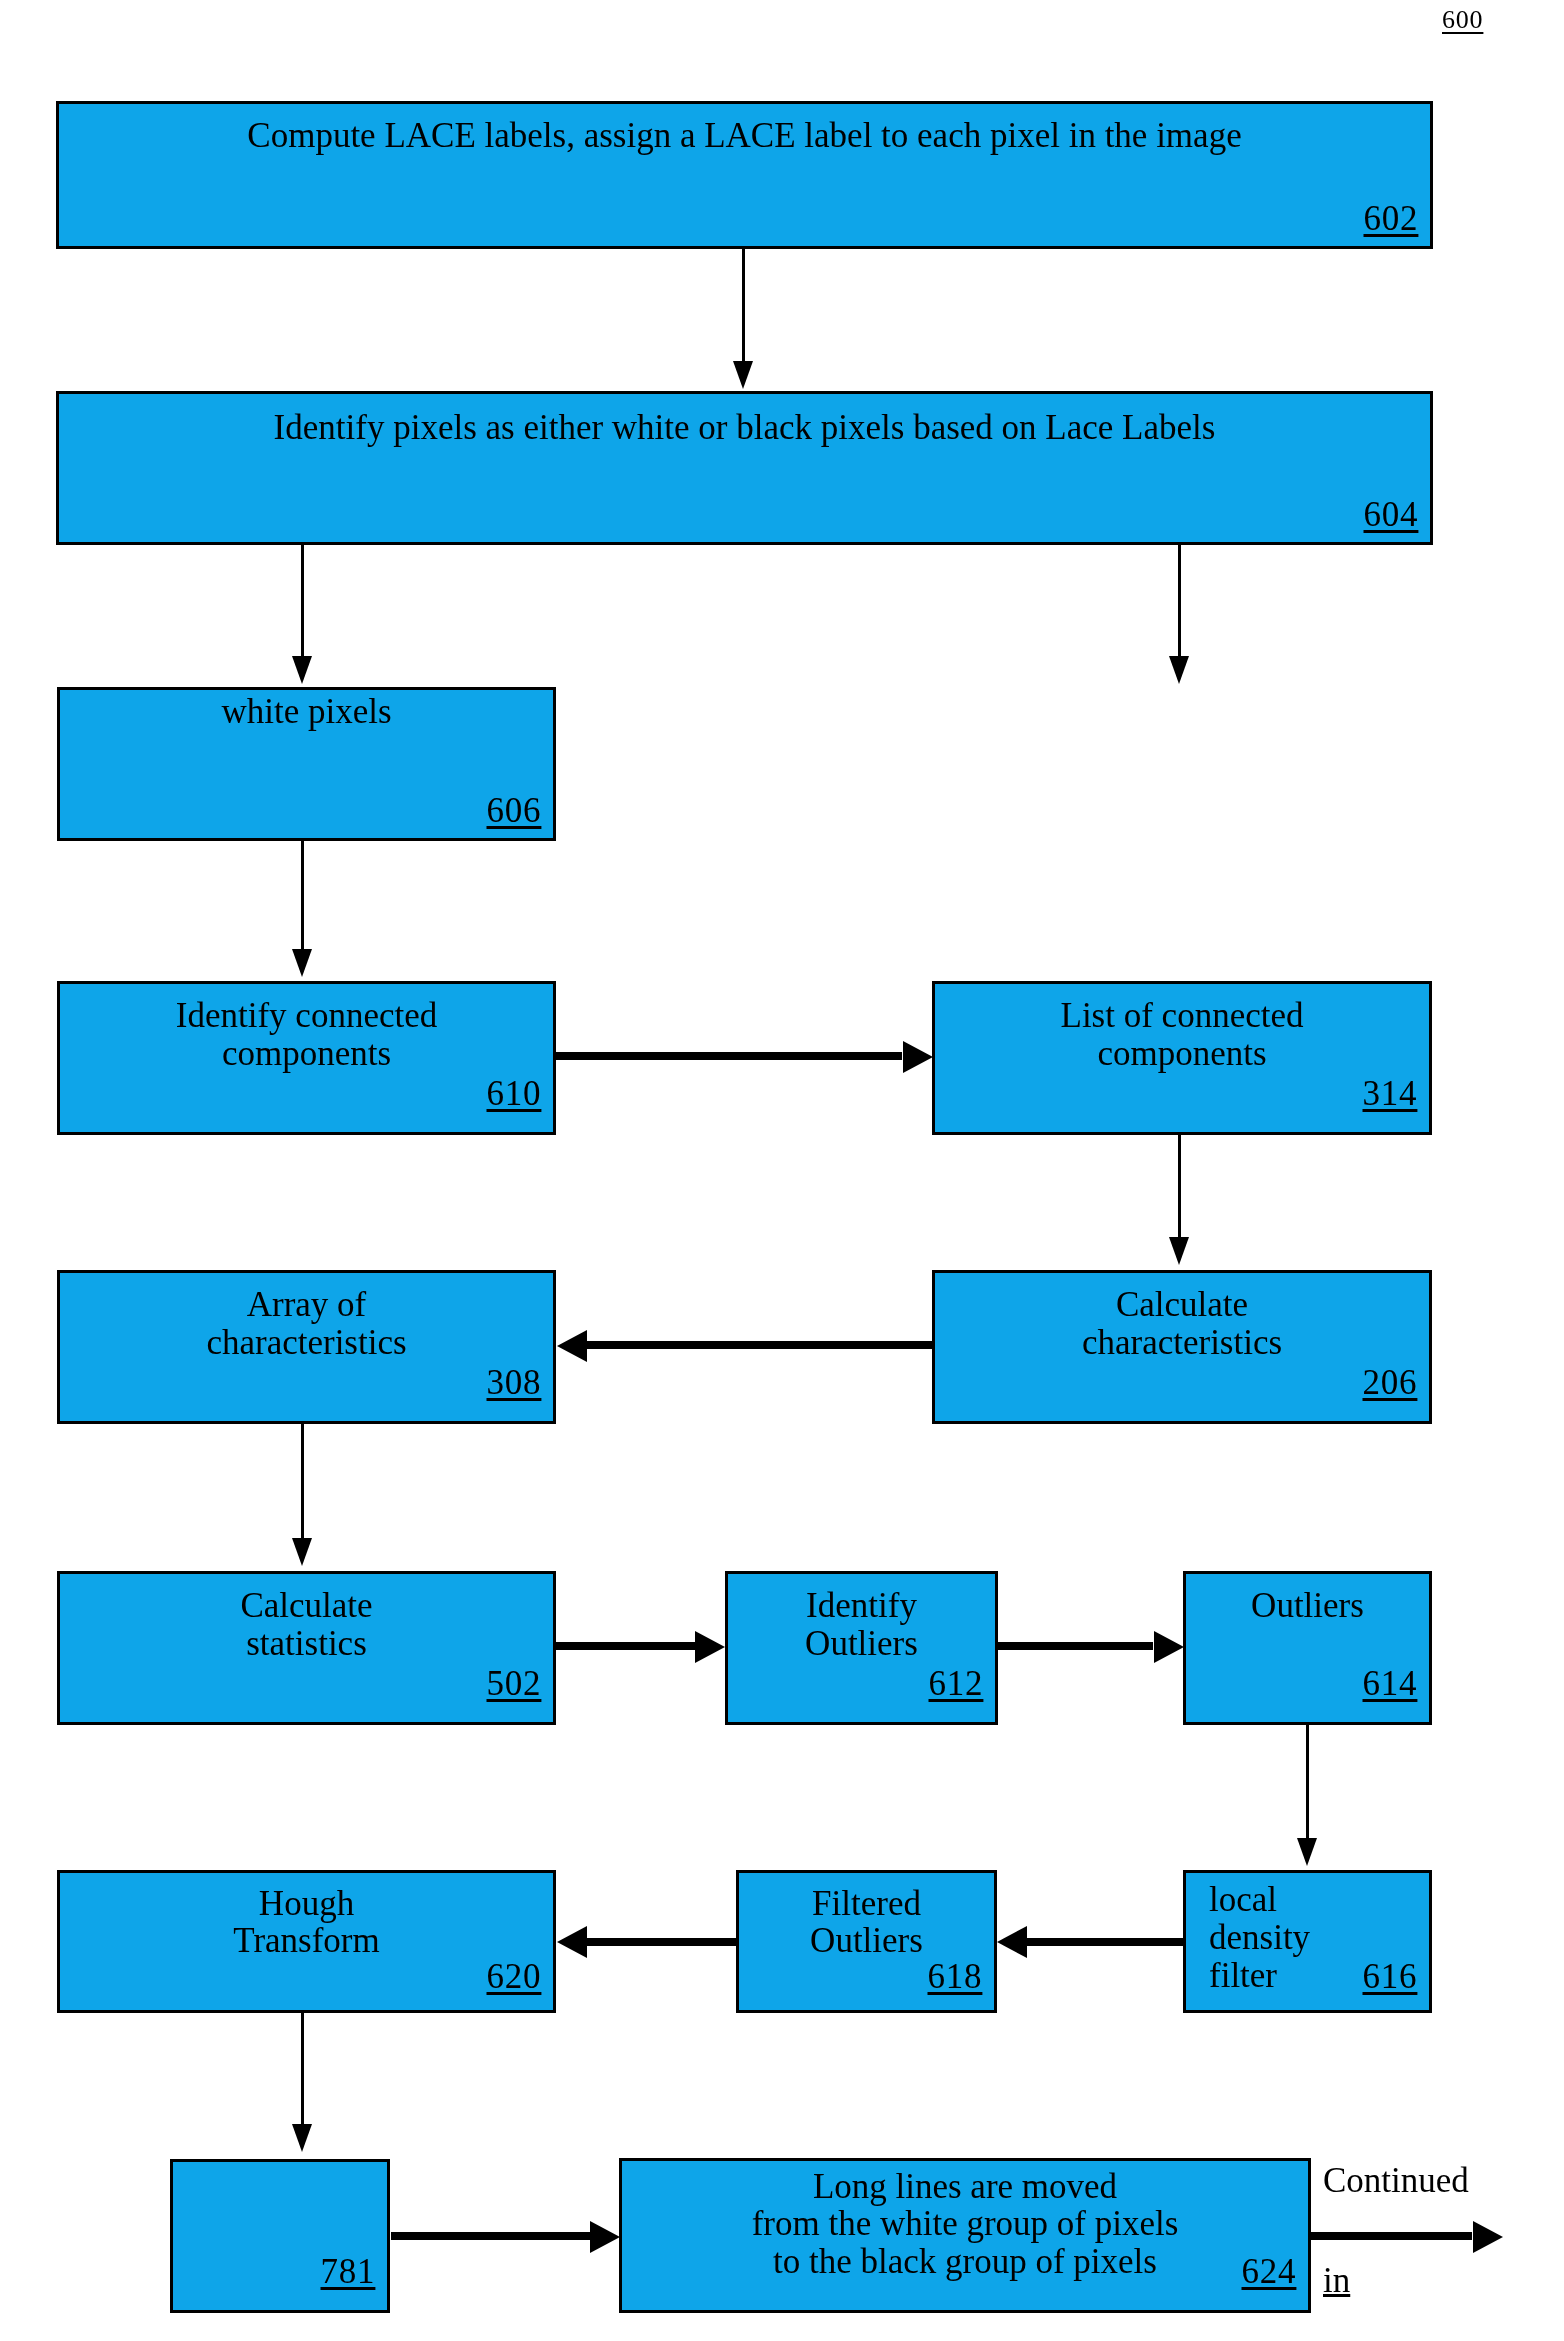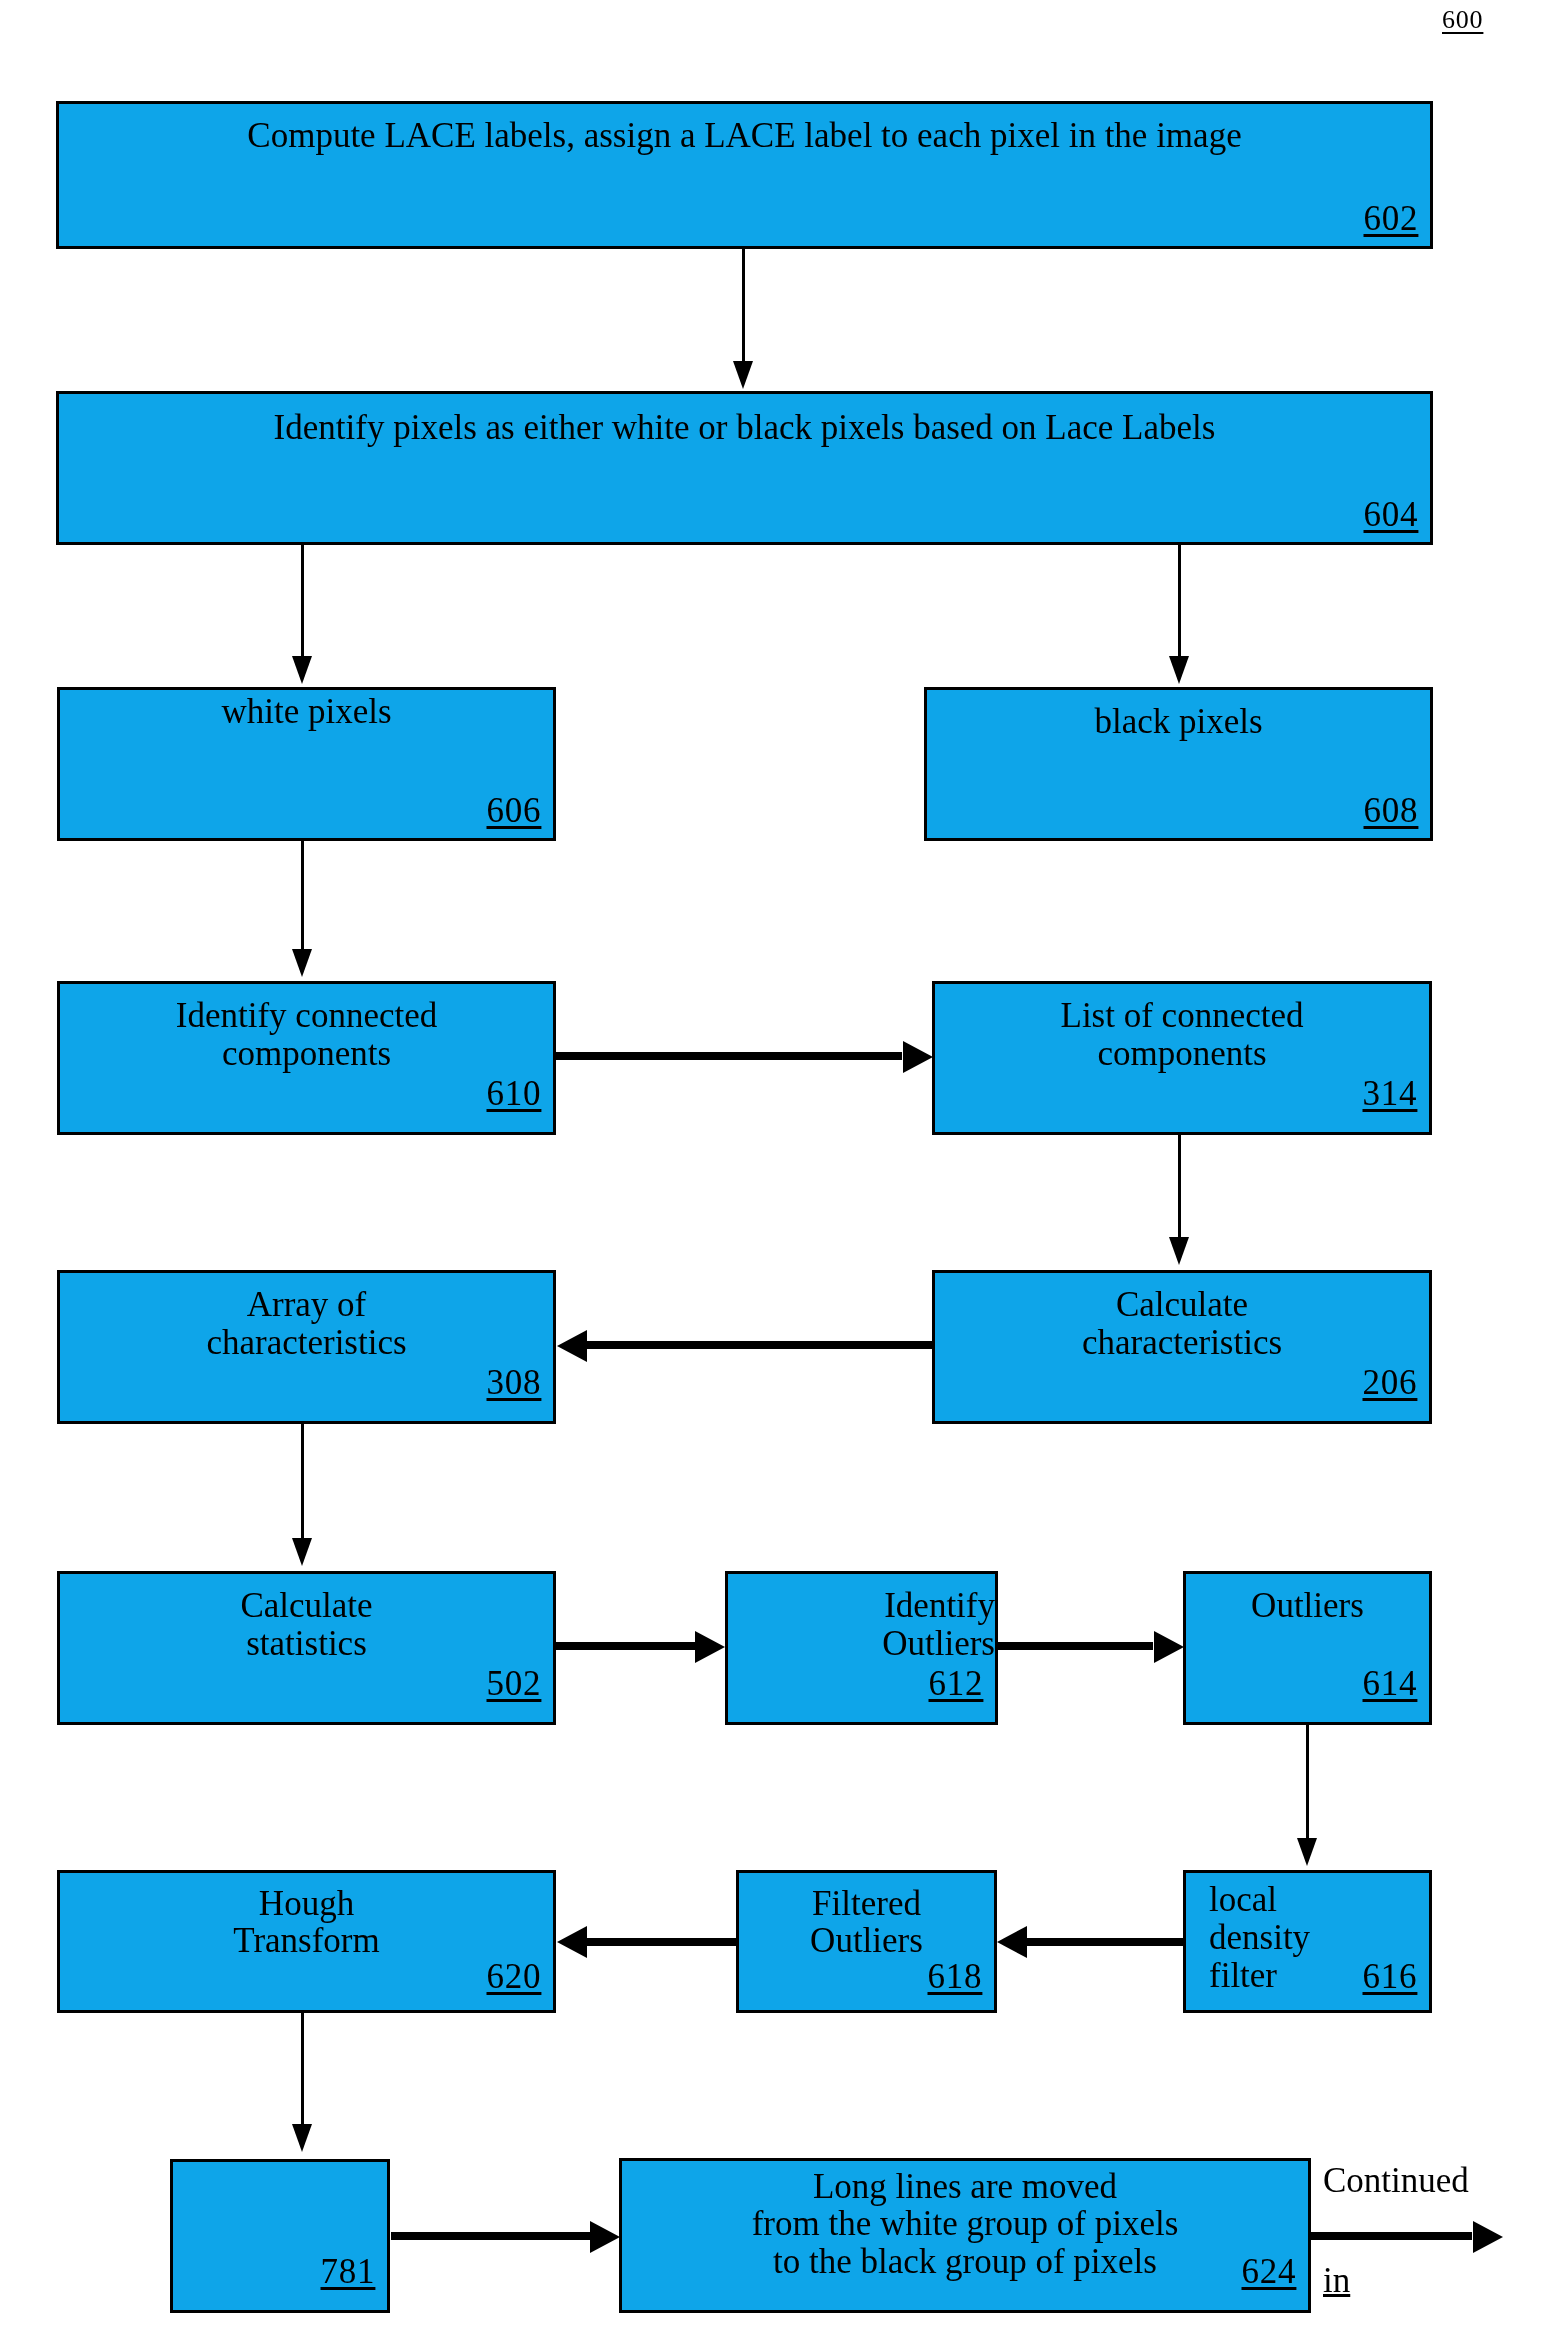--- a/index.html
+++ b/index.html
@@ -109,24 +109,20 @@
   <div class="arrow-down" style="left:292px; top:656px;"></div>
 
   <div class="vline" style="left:1178px; top:544px; height:115px;"></div>
   <div class="arrow-down" style="left:1169px; top:656px;"></div>
 
   <div class="node" style="left:57px; top:687px; width:499px; height:154px;">
     <div class="body" style="padding-top:3px;">white pixels</div>
     <div class="ref">606</div>
   </div>
 
-  <div class="node" style="left:924px; top:687px; width:509px; height:154px;">
-    <div class="body" style="padding-top:13.3px;">black pixels</div>
-    <div class="ref">608</div>
-  </div>
 
   <div class="vline" style="left:301px; top:841px; height:113px;"></div>
   <div class="arrow-down" style="left:292px; top:949px;"></div>
 
   <div class="node" style="left:57px; top:981px; width:499px; height:154px;">
     <div class="body" style="padding-top:13.3px;">Identify connected
 components</div>
     <div class="ref inline-ref-pos" style="bottom:18.3px;">610</div>
   </div>
 
@@ -163,21 +159,21 @@
   <div class="node" style="left:57px; top:1571px; width:499px; height:154px;">
     <div class="body" style="padding-top:13.3px;">Calculate
 statistics</div>
     <div class="ref" style="bottom:18.3px;">502</div>
   </div>
 
   <div class="hline thick" style="left:555px; top:1642px; width:140px;"></div>
   <div class="arrow-right" style="left:695px; top:1631px;"></div>
 
   <div class="node" style="left:725px; top:1571px; width:273px; height:154px;">
-    <div class="body" style="padding-top:13.3px;text-align:right;">Identify
+    <div class="body" style="padding-top:13.3px;">Identify
 Outliers</div>
     <div class="ref" style="bottom:18.3px;">612</div>
   </div>
 
   <div class="hline thick" style="left:997px; top:1642px; width:156px;"></div>
   <div class="arrow-right" style="left:1154px; top:1631px;"></div>
 
   <div class="node" style="left:1183px; top:1571px; width:249px; height:154px;">
     <div class="body" style="padding-top:13.3px;">Outliers</div>
     <div class="ref" style="bottom:18.3px;">614</div>

